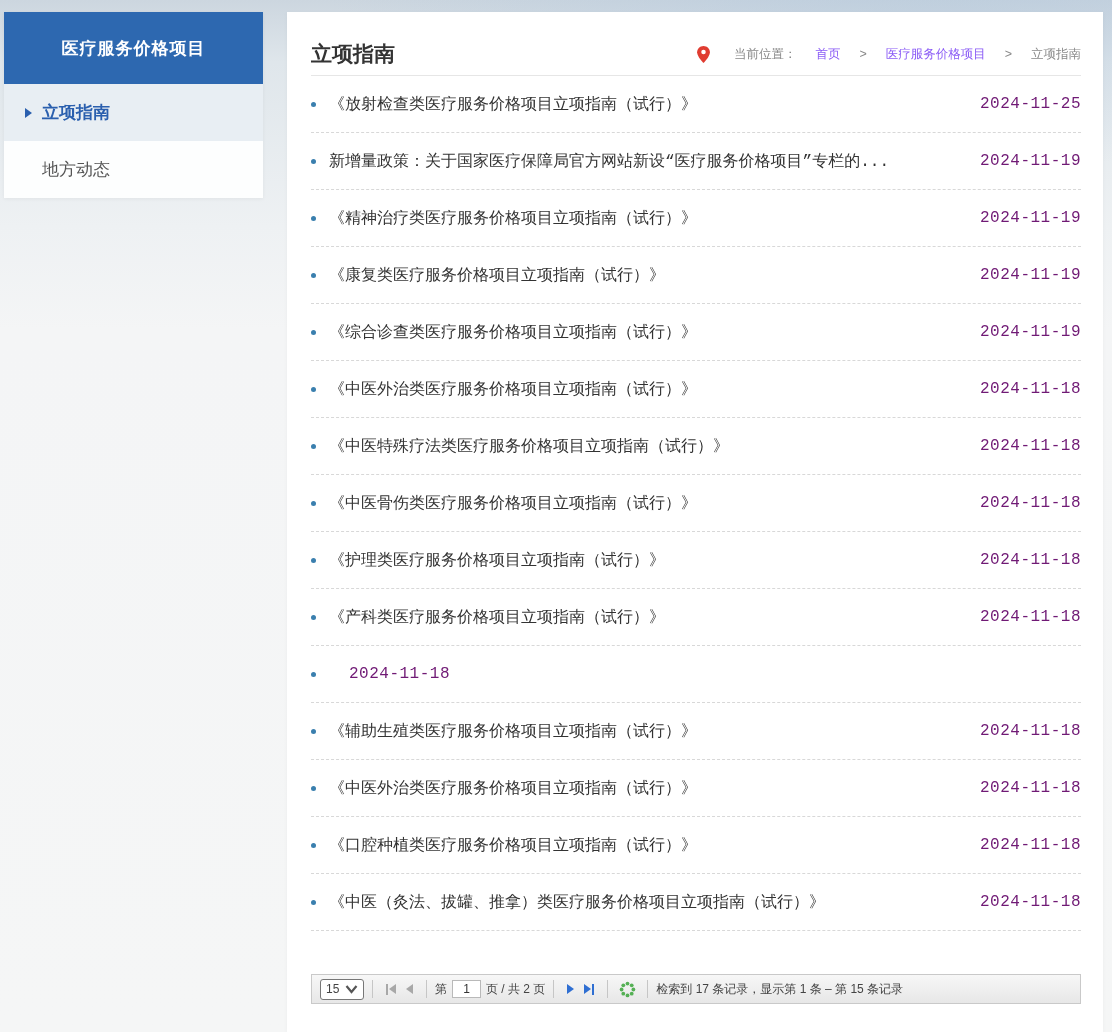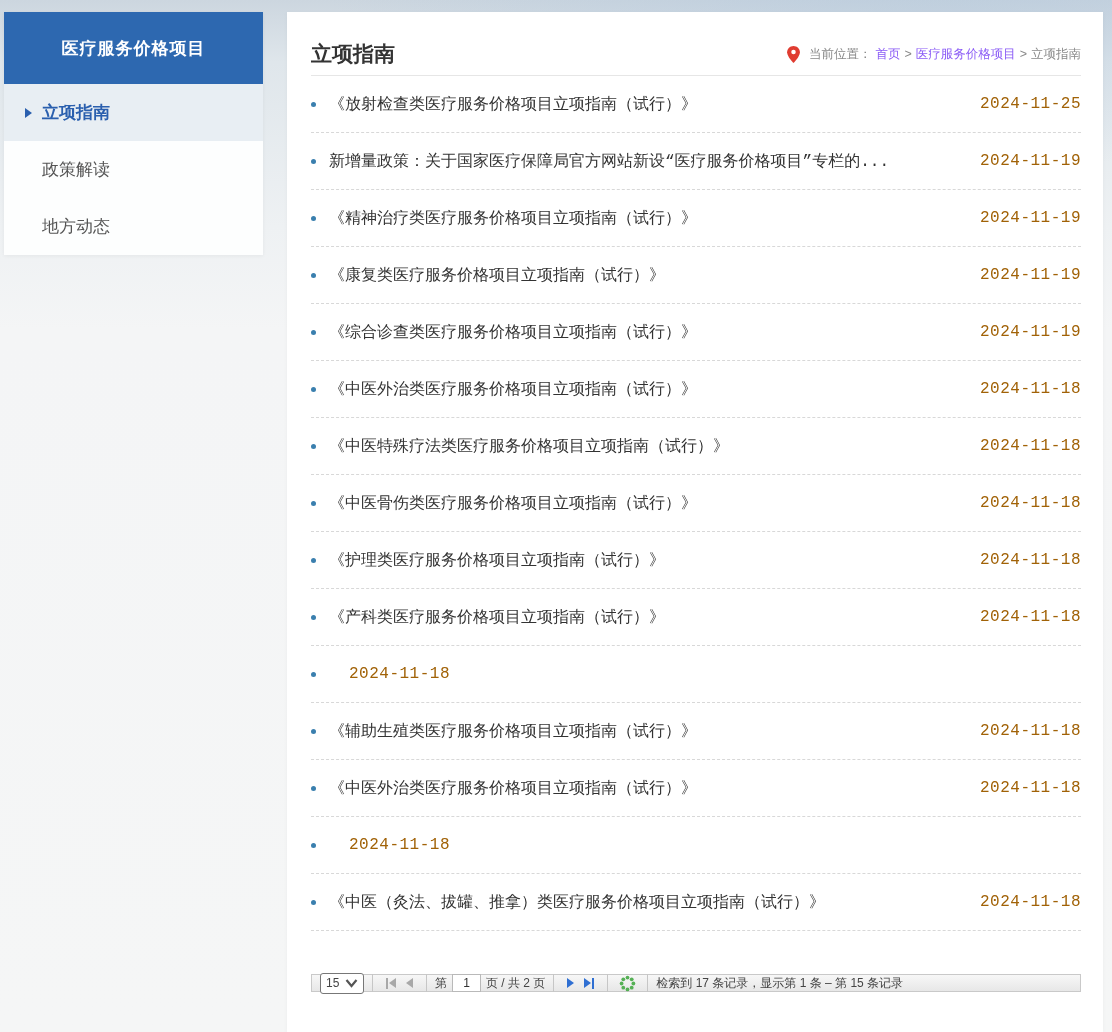--- a/index.html
+++ b/index.html
@@ -22,33 +22,33 @@
              color:#555; cursor:pointer; position:relative; background:#fdfefe; }
   .side-item.active { background:#e8eef3; color:#2a5fae; font-weight:bold; }
   .side-item .tri { position:absolute; left:21px; top:50%; margin-top:-5px; width:0; height:0;
              border-left:7px solid #2a5fae; border-top:5px solid transparent; border-bottom:5px solid transparent; }
 
   
   .main { position:absolute; left:287px; top:12px; width:816px; height:1020px; background:#fff;
           box-shadow:0 1px 5px rgba(0,0,0,.04); padding:0 22px 0 24px; }
   .main-header { display:flex; align-items:center; justify-content:space-between; padding-top:21px; height:63px; }
   .page-title { font-size:21px; font-weight:bold; color:#333; }
-  .crumbs { display:flex; align-items:center; font-size:12.5px; color:#888; gap:4px; }
+  .crumbs { display:flex; align-items:center; font-size:12.5px; color:#888; gap:19px; }
   .crumbs a { color:#8b5cf6; text-decoration:none; cursor:pointer; }
   .pin { margin-right:5px; display:inline-flex; }
   .divider { border-top:1px solid #e6e6e6; }
 
   .row { height:57px; display:flex; align-items:center; border-bottom:1px dashed #d8d8d8;font-family:Liberation Mono, monospace; }
   .dot { width:5px; height:5px; border-radius:50%; background:#3a7fae; flex:0 0 5px; margin-right:13px; }
   .row-title { font-size:16px; color:#333; cursor:pointer; flex:1 1 auto; overflow:hidden;
                white-space:nowrap; text-overflow:ellipsis; text-decoration:none; }
-  .row-date { font-size:16px; color:#a16207; margin-left:20px; white-space:nowrap; letter-spacing:.5px; }
+  .row-date { font-size:16px; color:#701a75; margin-left:20px; white-space:nowrap; letter-spacing:.5px; }
 
   
-  .pager { margin-top:43px; height:18px; border:1px solid #c9c9c9;
+  .pager { margin-top:43px; height:30px; border:1px solid #c9c9c9;
            background:linear-gradient(180deg,#f7f7f7,#e7e7e7);
            display:flex; align-items:center; padding:0 8px; font-size:12px; color:#444; }
   .vsep { width:1px; height:18px; background:#c6c6c6; margin:0 8px; flex:0 0 1px; }
   .psel { width:44px; height:21px; background:#fff; border:1px solid #777; border-radius:3px;
           display:flex; align-items:center; justify-content:space-between; padding:0 5px; cursor:pointer; }
   .pbtn { display:flex; align-items:center; gap:1px; padding:0 5px; cursor:pointer; }
   .tri-l { width:0; height:0; border-right:7px solid #a8a8a8; border-top:5px solid transparent; border-bottom:5px solid transparent; }
   .tri-r { width:0; height:0; border-left:7px solid #a8a8a8; border-top:5px solid transparent; border-bottom:5px solid transparent; }
   .bar   { width:2px; height:11px; background:#a8a8a8; } .blue .tri-r { border-left-color:#2f6fd2; } .blue .bar { background:#2f6fd2; }
   .pnum { width:29px; height:18px; border:1px solid #b9b9b9; background:#fff; text-align:center;
@@ -59,23 +59,20 @@
 </head>
 <body>
 
 <div class="sidebar">
   <div class="sidebar-header">医疗服务价格项目</div>
   <div class="side-item active">
     <span class="tri"></span>
     <span>立项指南</span>
   </div>
   <div class="side-item">
-    <span>政策解读</span>
-  </div>
-  <div class="side-item">
     <span>地方动态</span>
   </div>
 </div>
 
 <div class="main">
 
   <div class="main-header">
     <div class="page-title">立项指南</div>
     <div class="crumbs">
       <span class="pin">
@@ -155,20 +152,21 @@
       <a class="row-title">《辅助生殖类医疗服务价格项目立项指南（试行）》</a>
       <span class="row-date">2024-11-18</span>
     </div>
     <div class="row">
       <span class="dot"></span>
       <a class="row-title">《中医外治类医疗服务价格项目立项指南（试行）》</a>
       <span class="row-date">2024-11-18</span>
     </div>
     <div class="row">
       <span class="dot"></span>
+      <a class="row-title">《口腔种植类医疗服务价格项目立项指南（试行）》</a>
       <span class="row-date">2024-11-18</span>
     </div>
     <div class="row">
       <span class="dot"></span>
       <a class="row-title">《中医（灸法、拔罐、推拿）类医疗服务价格项目立项指南（试行）》</a>
       <span class="row-date">2024-11-18</span>
     </div>
   </div>
 
   <div class="pager">

